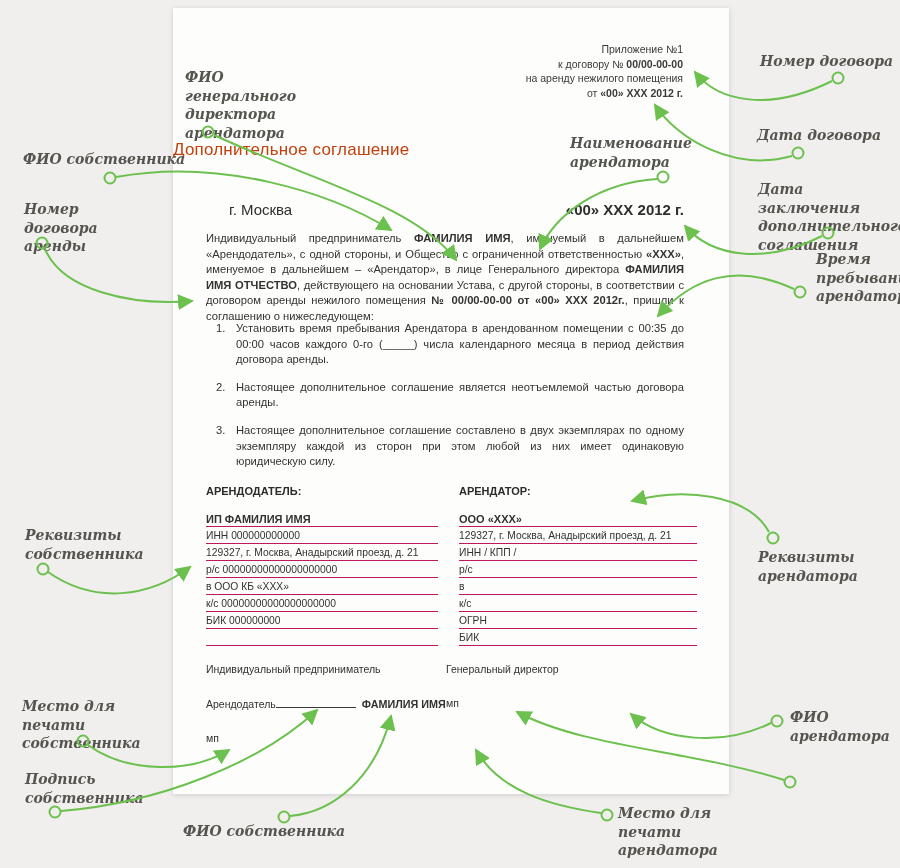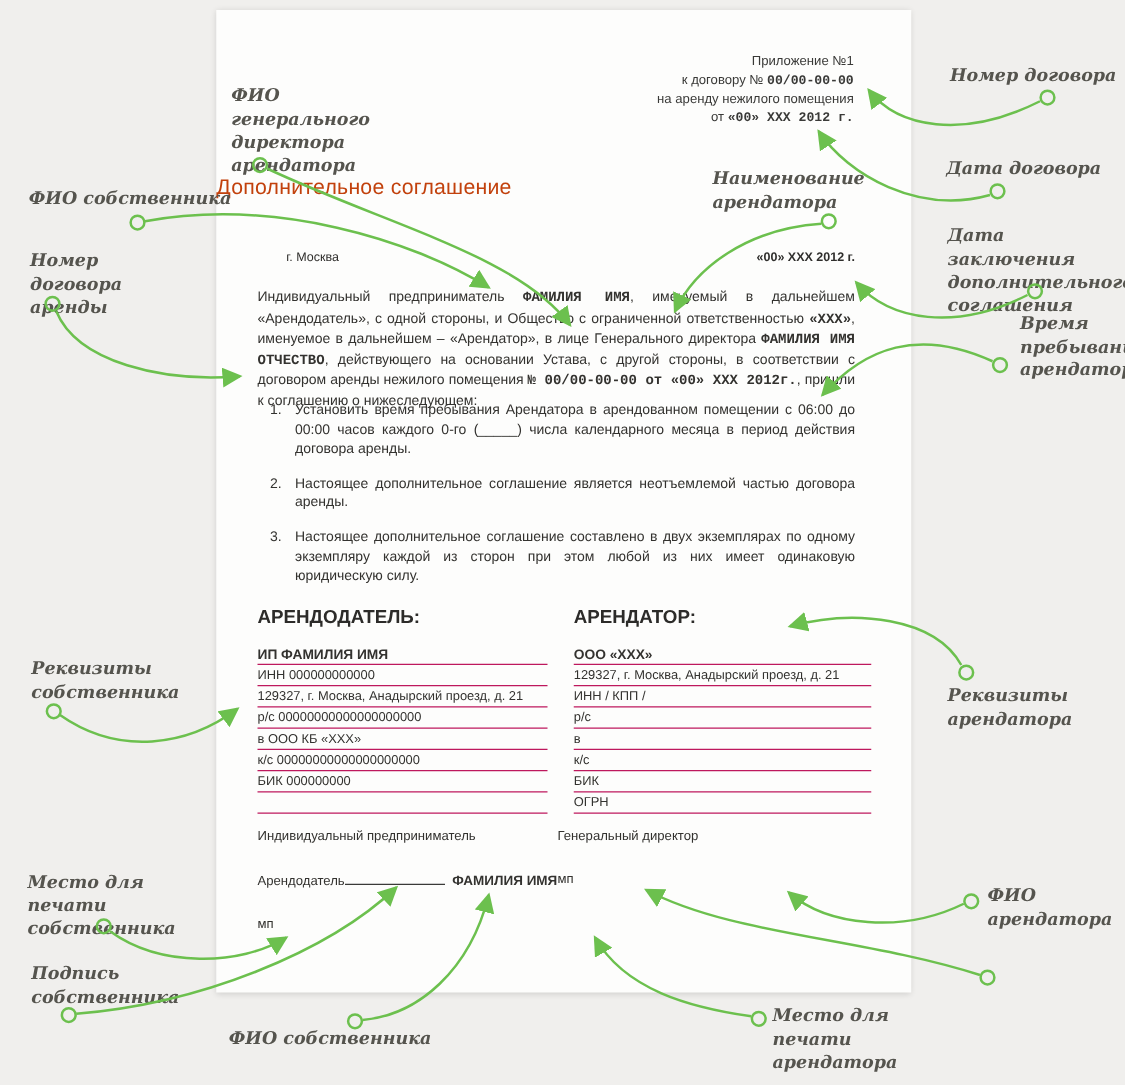--- a/index.html
+++ b/index.html
@@ -19,38 +19,38 @@
     color:#2f2e2c;
   }
   .hdr{
     position:absolute;top:34px;right:46px;
     text-align:right;font-size:10.5px;line-height:14.5px;color:#3a3a38;
   }
   .doc-title{
     position:absolute;top:132px;left:0;width:100%;
     text-align:left;font-size:17px;color:#c2410c;letter-spacing:.2px;
   }
-  .cityrow{position:absolute;top:193px;left:33px;right:45px;font-size:10px;padding-left:23px;}
+  .cityrow{position:absolute;top:193px;left:33px;right:45px;font-size:15px;padding-left:23px;}
   .city{float:left;}
   .docdate{float:right;font-weight:bold;}
   .intro{
     position:absolute;top:223px;left:33px;width:478px;
     font-size:11.2px;line-height:15.6px;text-align:justify;color:#33322f;
   }
   .clauses{position:absolute;top:313px;left:43px;width:468px;}
   .clause{display:flex;margin-bottom:12px;font-size:11.2px;line-height:15.6px;color:#33322f;}
   .clause .num{width:20px;flex:none;}
   .clause .ctext{flex:1;text-align:justify;}
-  .b{font-weight:bold;font-family:Liberation Mono, monospace;}
+  .b{font-weight:bold;}
 
   
   .req{position:absolute;top:477px;}
   .req.left{left:33px;width:232px;}
   .req.right{left:286px;width:238px;}
-  .req-head{font-size:15px;font-weight:bold;margin-bottom:13px;color:#2c2b29;}
+  .req-head{font-size:11px;font-weight:bold;margin-bottom:13px;color:#2c2b29;}
   .trow{
     height:13px;padding-top:3px;border-bottom:1px solid #be185d;
     font-size:10.3px;white-space:nowrap;overflow:hidden;color:#33322f;
   }
   .trow.bold{font-weight:bold;font-size:11px;}
 
   
   .sig{position:absolute;top:655px;font-size:10.5px;color:#33322f;}
   .sig.left{left:33px;width:232px;}
   .sig.right{left:273px;width:250px;}
@@ -92,21 +92,21 @@
     <div class="cityrow">
       <span class="city">г.  Москва</span>
       <span class="docdate">«00»  XXX 2012 г.</span>
     </div>
 
     <div class="intro"><span>Индивидуальный предприниматель </span><span class="b">ФАМИЛИЯ ИМЯ</span><span>, именуемый в дальнейшем «Арендодатель», с одной стороны, и Общество с ограниченной ответственностью  </span><span class="b">«XXX»</span><span>, именуемое в дальнейшем – «Арендатор», в лице Генерального директора </span><span class="b">ФАМИЛИЯ ИМЯ ОТЧЕСТВО</span><span>, действующего на основании Устава, с другой стороны, в соответствии с договором аренды нежилого помещения </span><span class="b">№ 00/00-00-00 от «00» XXX 2012г.</span><span>, пришли к соглашению о нижеследующем:</span></div>
 
     <div class="clauses">
       <div class="clause">
         <span class="num">1.</span>
-        <span class="ctext">Установить время пребывания Арендатора в арендованном помещении с 06:00 до 00:00 часов  каждого 0-го (_____) числа календарного месяца в период действия договора аренды.</span>
+        <span class="ctext">Установить время пребывания Арендатора в арендованном помещении с 00:35 до 00:00 часов  каждого 0-го (_____) числа календарного месяца в период действия договора аренды.</span>
       </div>
       <div class="clause">
         <span class="num">2.</span>
         <span class="ctext">Настоящее дополнительное соглашение является неотъемлемой частью договора аренды.</span>
       </div>
       <div class="clause">
         <span class="num">3.</span>
         <span class="ctext">Настоящее дополнительное соглашение составлено в двух экземплярах по одному экземпляру каждой из сторон при этом любой из них имеет одинаковую юридическую силу.</span>
       </div>
     </div>
@@ -124,22 +124,22 @@
     </div>
 
     <div class="req right">
       <div class="req-head">АРЕНДАТОР:</div>
       <div class="trow bold">ООО «XXX»</div>
       <div class="trow">129327, г. Москва, Анадырский проезд, д. 21</div>
       <div class="trow">ИНН / КПП    /</div>
       <div class="trow">р/с</div>
       <div class="trow">в</div>
       <div class="trow">к/с</div>
+      <div class="trow">ОГРН</div>
       <div class="trow">БИК</div>
-      <div class="trow">ОГРН</div>
     </div>
 
     <div class="sig left">
       <div class="role">Индивидуальный предприниматель</div>
       <div class="sigline">
         <span>Арендодатель</span><span class="uline"></span><span class="signame">ФАМИЛИЯ ИМЯ</span>
       </div>
       <div class="stamp">мп</div>
     </div>
 

